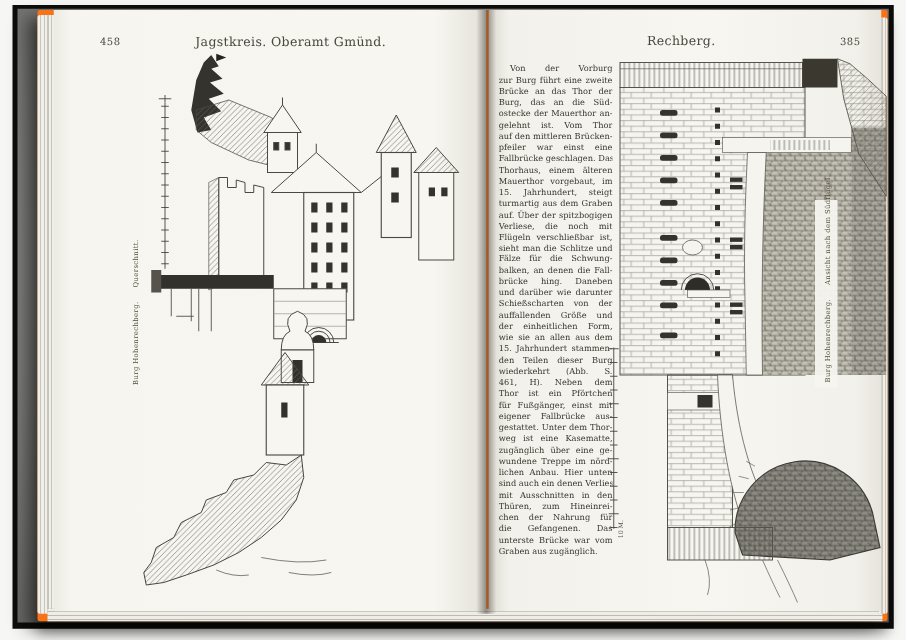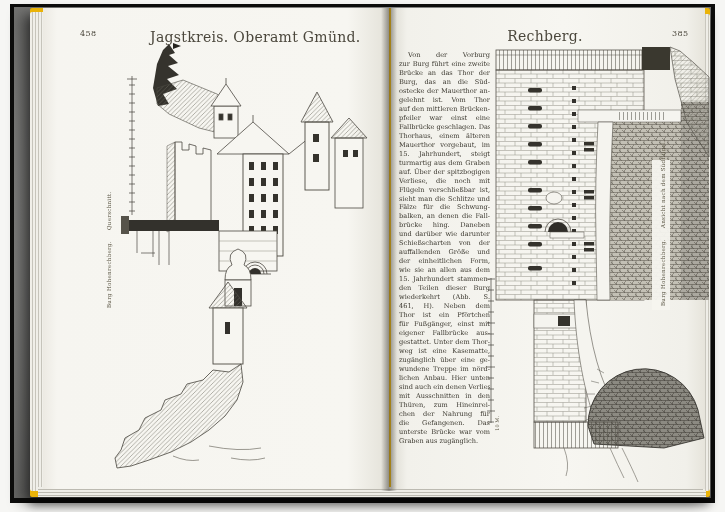--- a/index.html
+++ b/index.html
@@ -2,37 +2,37 @@
 <html><head>
 <meta charset="utf-8">
 <style>
   html,body{margin:0;padding:0;background:#f6f6f4;}
   .stage{position:relative;width:725px;height:512px;overflow:hidden;
          font-family:"DejaVu Serif","Liberation Serif",serif;color:#3b382f;}
   .photo{position:absolute;left:10px;top:4px;width:705px;height:499px;background:#0d0d0c;}
   .photo-inner{position:absolute;left:4px;top:3px;right:4px;bottom:5px;
     background:radial-gradient(ellipse at 50% 42%, #9c9c9a 0%, #8e8e8c 55%, #6a6a68 100%);}
   .book{position:absolute;left:30px;top:8px;width:680px;height:489px;
-    background:#eab308;border-radius:2px;
+    background:#f97316;border-radius:2px;
     box-shadow:-10px 6px 14px rgba(0,0,0,.40), 0 8px 10px rgba(0,0,0,.45);}
   .fore-edge-left{position:absolute;left:0;top:4px;bottom:6px;width:15px;border-radius:2px 0 0 2px;
     background:repeating-linear-gradient(90deg,#f0efe9 0 2px,#c6c4bb 2px 3px);}
   .fore-edge-bottom{position:absolute;left:8px;right:4px;bottom:0;height:10px;
     background:repeating-linear-gradient(180deg,#eeede7 0 2px,#bcbab1 2px 3px);}
   .fore-edge-right{position:absolute;right:0;top:6px;bottom:6px;width:7px;border-radius:0 2px 2px 0;
     background:repeating-linear-gradient(90deg,#efeee8 0 2px,#c9c7be 2px 3px);}
   .page{position:absolute;top:0;bottom:8px;}
   .page-left{left:13px;width:346px;
     background:linear-gradient(90deg,#eceae3 0,#f6f5f0 14px,#f7f6f1 88%,#e3e1d8 100%);}
   .page-right{left:361px;right:5px;
     background:linear-gradient(90deg,#dcdad1 0,#f2f1eb 16px,#f7f6f1 55%,#f1f0ea 94%,#e6e4db 100%);}
   .spine{position:absolute;left:351px;top:0;bottom:6px;width:16px;
     background:linear-gradient(90deg,rgba(60,57,50,0) 0,rgba(60,57,50,.50) 50%,rgba(60,57,50,0) 100%);}
   .pnum{position:absolute;font-size:8px;color:#4b473c;letter-spacing:.4px;}
-  .rhead{position:absolute;font-size:14px;color:#4b473c;text-align:center;letter-spacing:.3px;white-space:nowrap;}
+  .rhead{position:absolute;font-size:10px;color:#4b473c;text-align:center;letter-spacing:.3px;white-space:nowrap;}
   .pnum-left{left:37px;top:21px;}
   .rhead-left{left:107px;top:21px;width:165px;}
   .rhead-right{left:89px;top:20px;width:130px;}
   .pnum-right{left:281px;top:21px;}
   .bodycol{position:absolute;left:8px;top:43px;width:91px;font-size:6.6px;line-height:8.97px;color:#3b382f;}
   .bl{text-align:justify;text-align-last:justify;white-space:nowrap;overflow:hidden;}
   .bl:first-child{text-indent:9px;}
   .bl:last-child{text-align-last:left;}
   .vcap{position:absolute;writing-mode:vertical-rl;transform:rotate(180deg);
         font-size:5.5px;line-height:9px;color:#56513f;letter-spacing:.3px;white-space:nowrap;}

